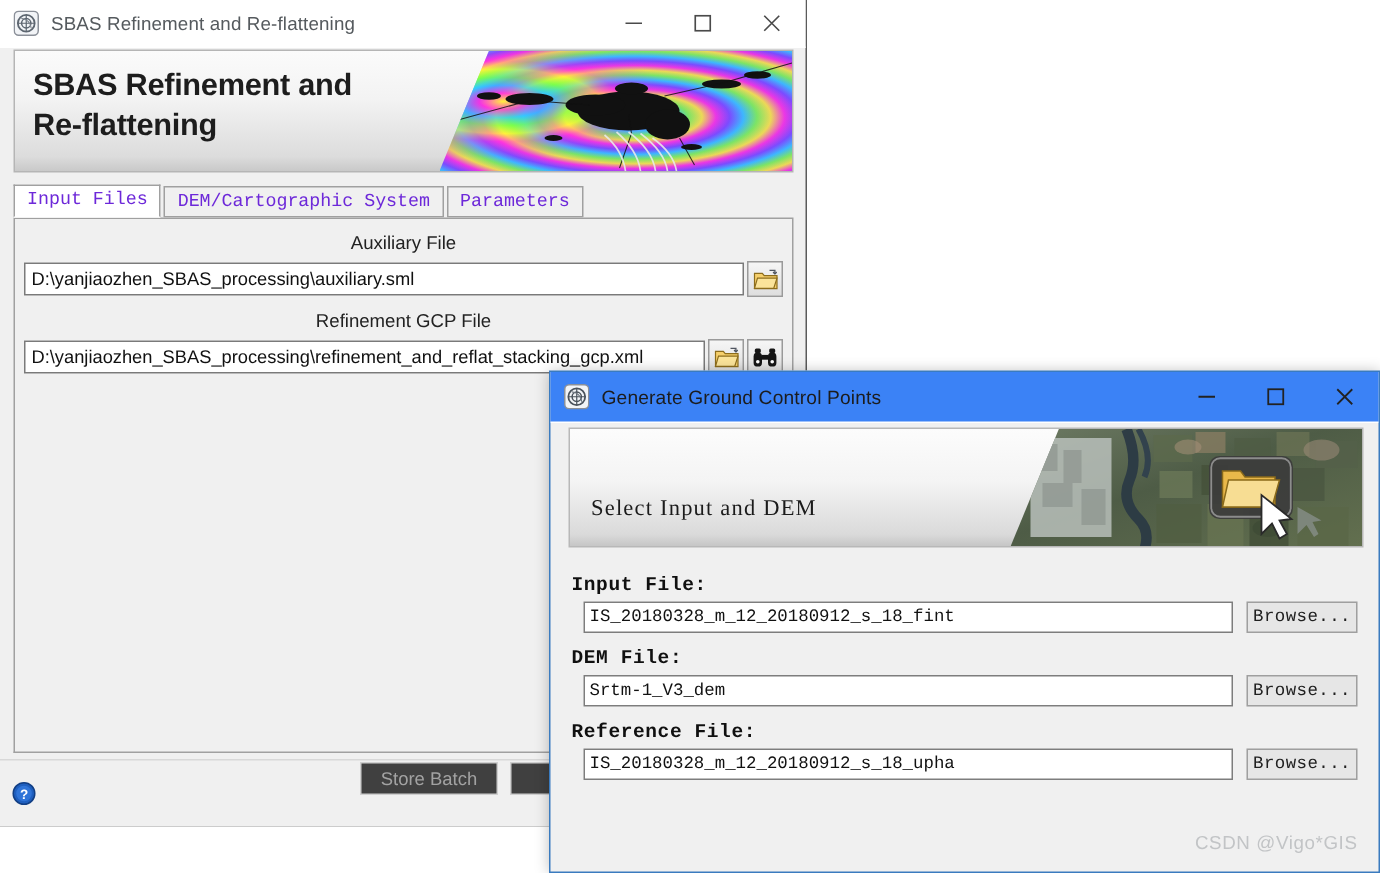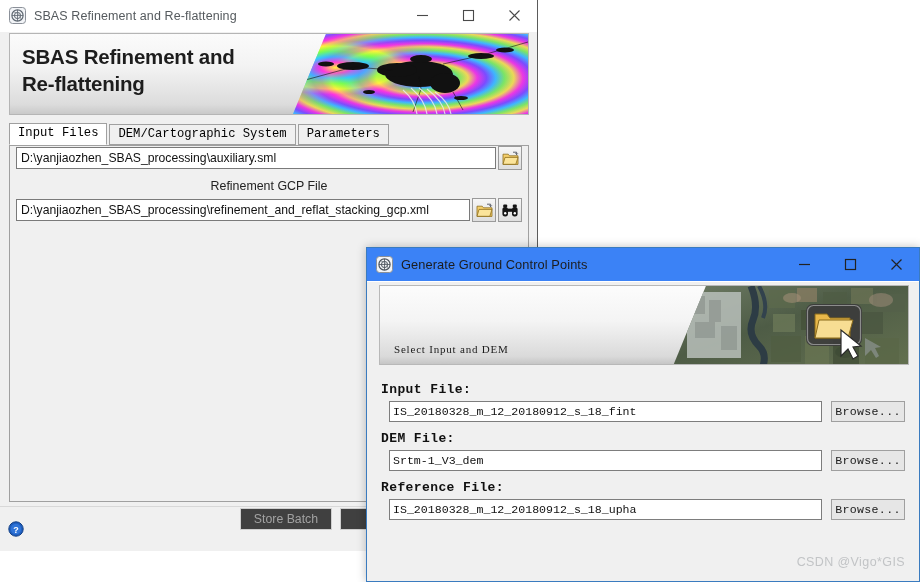--- a/index.html
+++ b/index.html
@@ -120,21 +120,21 @@
     width: 520px;
     height: 21px;
     display: flex;
     align-items: flex-end;
     border-bottom: 1px solid #a0a0a0;
     box-sizing: border-box;
   }
   .tab {
     font-family: "Liberation Mono", monospace;
     font-size: 12.2px;
-    color: #000000;
+    color: #6d28d9;
     padding: 2px 8px 3px 8px;
     border: 1px solid #a0a0a0;
     background: #f0f0f0;
     box-sizing: border-box;
     height: 21px;
     line-height: 15px;
     margin-right: 2px;
     position: relative;
     white-space: nowrap;
   }
@@ -271,23 +271,23 @@
     left: 14px;
     top: 11px;
     font-family: "Liberation Serif", serif;
     font-size: 21px;
     color: #1b1b1b;
     letter-spacing: 1px;
   }
   .fg-banner-sub {
     position: absolute;
     left: 14px;
-    top: 57px;
+    top: 45px;
     font-family: "Liberation Serif", serif;
-    font-size: 11px;
+    font-size: 15px;
     color: #1b1b1b;
     letter-spacing: 0.8px;
   }
 
   .fg-body {
     position: absolute;
     left: 0;
     top: 125px;
     width: 552px;
     height: 208px;
@@ -463,20 +463,21 @@
     </div>
 
     <div class="tabs-row">
       <div class="tab active">Input Files</div>
       <div class="tab">DEM/Cartographic System</div>
       <div class="tab">Parameters</div>
     </div>
 
     <div class="tab-panel">
 
+      <div class="field-label">Auxiliary File</div>
       <div class="field-row">
         <div class="txtinput" title="D:\yanjiaozhen_SBAS_processing\auxiliary.sml">D:\yanjiaozhen_SBAS_processing\auxiliary.sml</div>
         <div class="iconbtn">
           <svg width="17" height="15" viewBox="0 0 17 15">
             <path d="M1 3.2h5.2l1.3 1.6H16v8.6H1z" fill="#f5cf6b" stroke="#8d6d1c" stroke-width="0.8"></path>
             <path d="M3 6.4h13l-2.2 6.9H1z" fill="#fbe49a" stroke="#8d6d1c" stroke-width="0.8"></path>
             <path d="M11 1.2 L14.6 1.2 L14.6 3.6" fill="none" stroke="#4f5560" stroke-width="0.9"></path>
             <path d="M14.6 3.6 l-1.2-1.2 M14.6 3.6 l1.2-1.2" fill="none" stroke="#4f5560" stroke-width="0.9"></path>
           </svg>
         </div>

